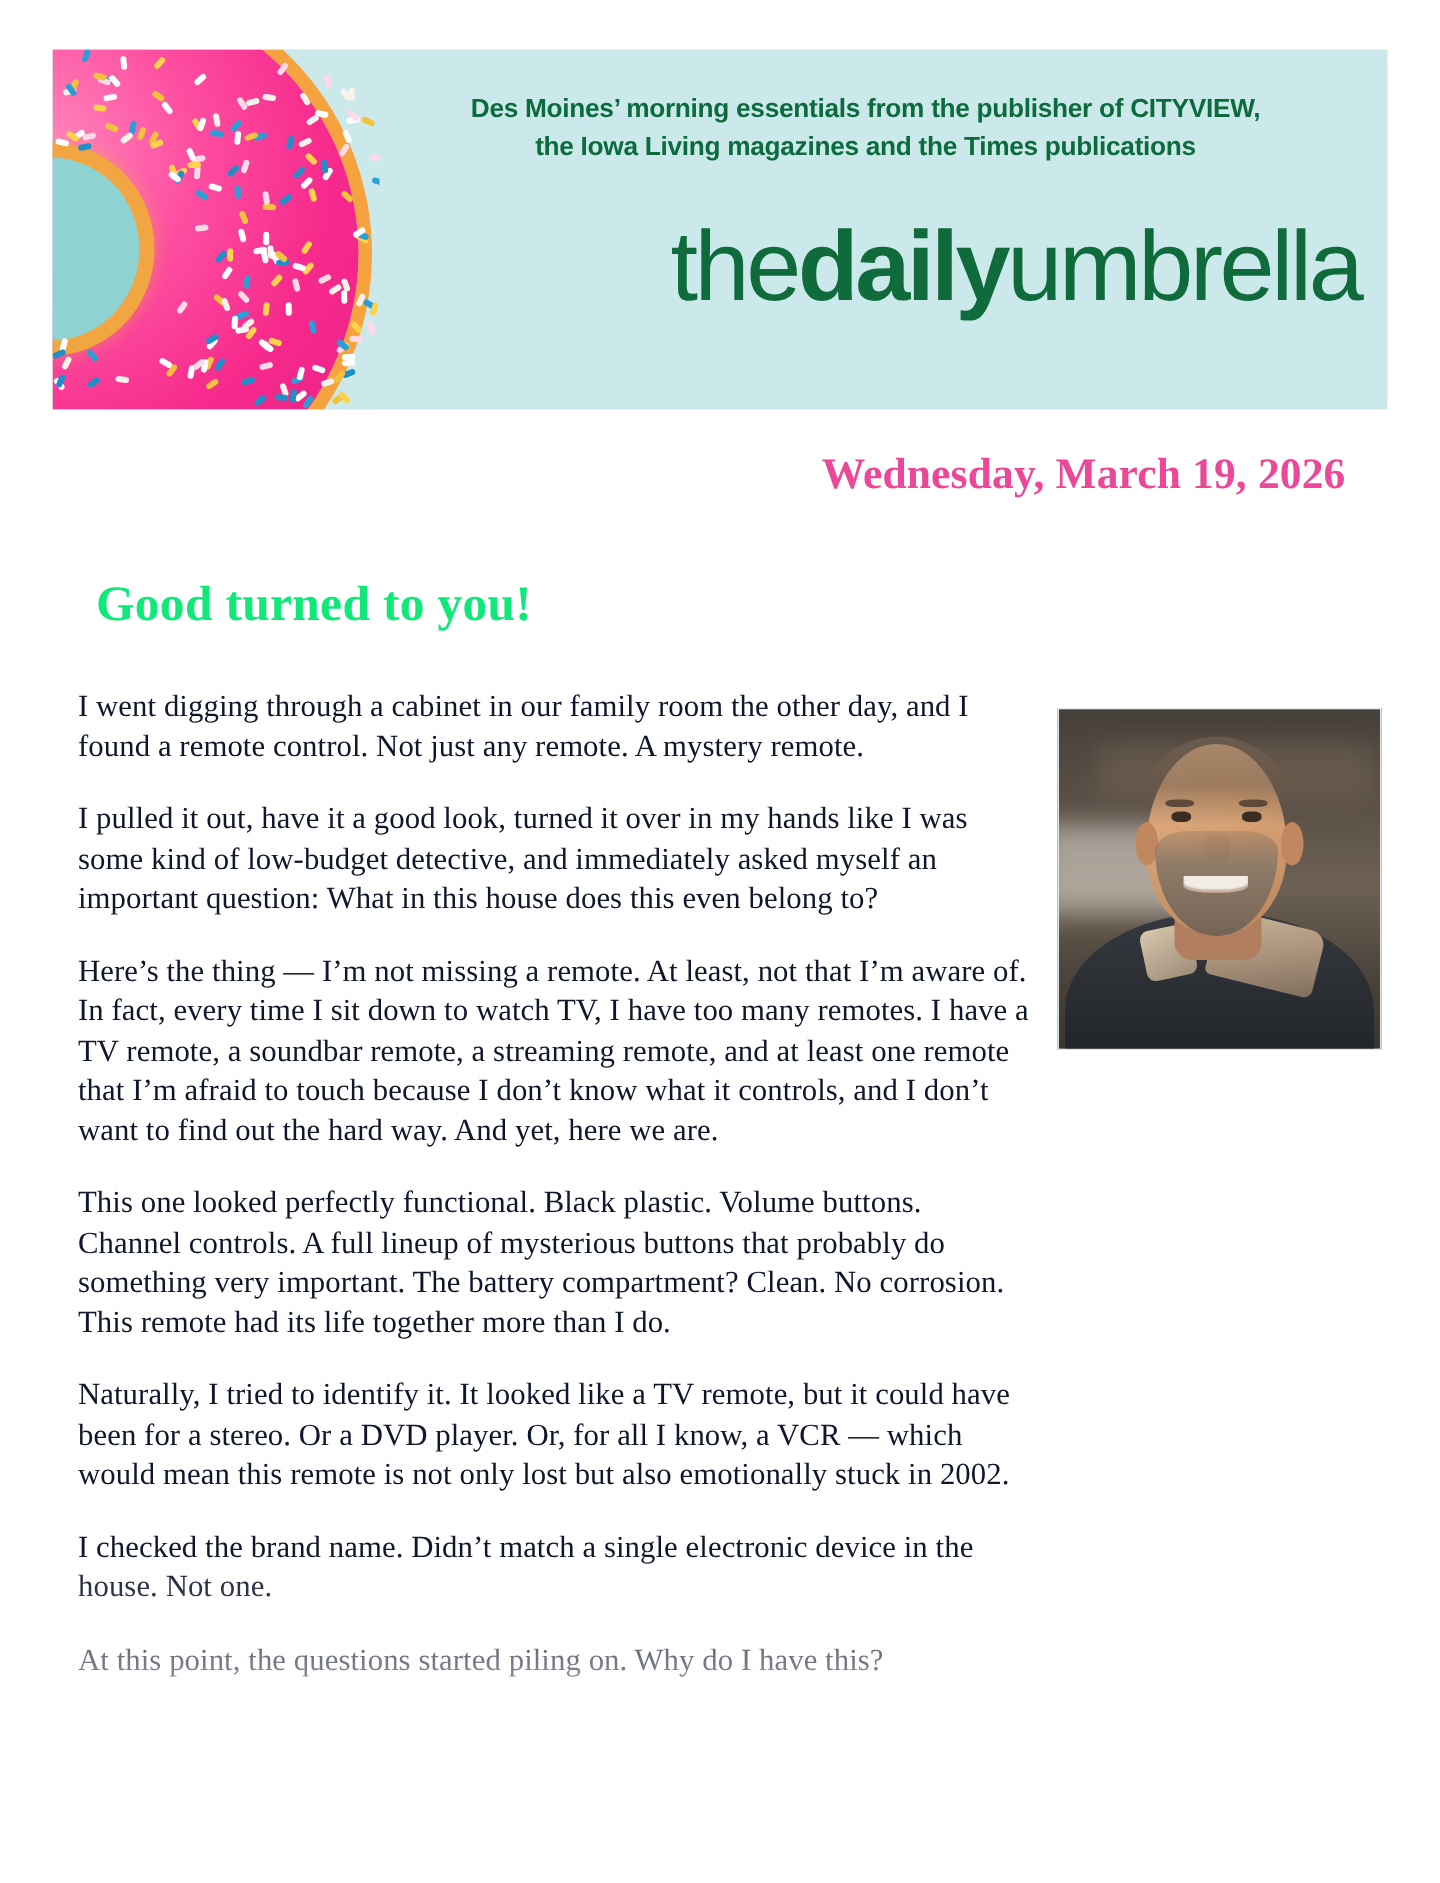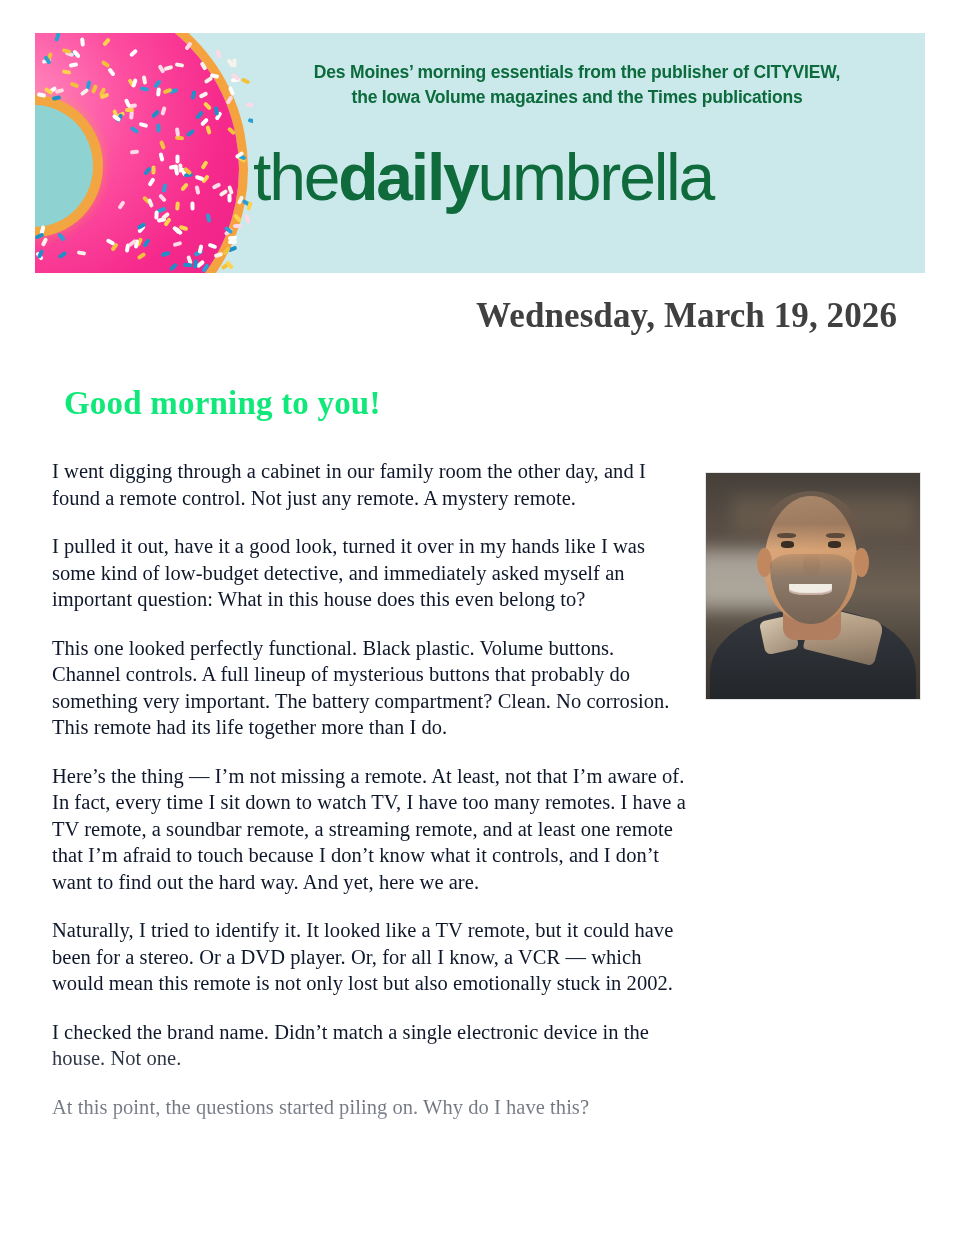--- a/index.html
+++ b/index.html
@@ -83,43 +83,43 @@
     font-weight: bold;
     font-size: 17.5px;
     line-height: 25px;
     letter-spacing: -0.2px;
   }
   .wordmark {
     position: absolute;
     left: 0;
     right: 18px;
     top: 105px;
-    text-align: left;
+    text-align: right;
     color: #0f6b3c;
     font-family: "Liberation Sans", sans-serif;
     font-size: 66px;
     line-height: 78px;
     letter-spacing: -2.2px;
     white-space: nowrap;
   }
   .wordmark .w-light { font-weight: 400; }
   .wordmark .w-bold  { font-weight: bold; }
 
   
   .date-line {
     position: absolute;
     left: 0;
     top: 298px;
     width: 897px;
     text-align: right;
     font-family: "Liberation Serif", serif;
     font-weight: bold;
-    font-size: 35px;
+    font-size: 29px;
     line-height: 36px;
-    color: #404040;
+    color: #ec4899;
     letter-spacing: 0.1px;
   }
 
   
   .greeting {
     position: absolute;
     left: 64px;
     top: 383px;
     font-family: "Liberation Serif", serif;
     font-weight: bold;
@@ -478,29 +478,29 @@
         <div class="sprinkle" style="left: 148.62px; top: 10.9198px; background: rgb(255, 217, 230); transform: rotate(127deg);"></div>
         <div class="sprinkle" style="left: 148.186px; top: 136.089px; background: rgb(243, 194, 60); transform: rotate(39deg);"></div>
         <div class="sprinkle" style="left: 137.355px; top: 136.192px; background: rgb(255, 255, 255); transform: rotate(79deg);"></div>
         <div class="sprinkle" style="left: 4.92712px; top: 207.08px; background: rgb(247, 242, 234); transform: rotate(117deg);"></div>
       </div>
   </div>
 
   <div class="banner-text">
     <div class="tagline">
       <div>Des Moines’ morning essentials from the publisher of CITYVIEW,</div>
-      <div>the Iowa Volume magazines and the Times publications</div>
+      <div>the Iowa Living magazines and the Times publications</div>
     </div>
     <div class="wordmark"><span class="w-light">the</span><span class="w-bold">daily</span><span class="w-light">umbrella</span></div>
   </div>
 </div>
 
 <div class="date-line">Wednesday, March 19, 2026</div>
 
-<div class="greeting">Good morning to you!</div>
+<div class="greeting">Good turned to you!</div>
 
 <div class="headshot">
   <div class="hs-bg"></div>
   <div class="hs-bg-beam"></div>
   <div class="hs-bg-blur"></div>
   <div class="hs-shoulders"></div>
   <div class="hs-collar"></div>
   <div class="hs-collar2"></div>
   <div class="hs-neck"></div>
   <div class="hs-head"></div>
@@ -512,20 +512,20 @@
   <div class="hs-eye-l"></div>
   <div class="hs-eye-r"></div>
   <div class="hs-nose"></div>
   <div class="hs-beard"></div>
   <div class="hs-mouth"></div>
 </div>
 
 <div class="article" id="article-body">
     <p>I went digging through a cabinet in our family room the other day, and I found a remote control. Not just any remote. A mystery remote.</p>
     <p>I pulled it out, have it a good look, turned it over in my hands like I was some kind of low-budget detective, and immediately asked myself an important question: What in this house does this even belong to?</p>
+    <p>Here’s the thing — I’m not missing a remote. At least, not that I’m aware of. In fact, every time I sit down to watch TV, I have too many remotes. I have a TV remote, a soundbar remote, a streaming remote, and at least one remote that I’m afraid to touch because I don’t know what it controls, and I don’t want to find out the hard way. And yet, here we are.</p>
     <p>This one looked perfectly functional. Black plastic. Volume buttons. Channel controls. A full lineup of mysterious buttons that probably do something very important. The battery compartment? Clean. No corrosion. This remote had its life together more than I do.</p>
-    <p>Here’s the thing — I’m not missing a remote. At least, not that I’m aware of. In fact, every time I sit down to watch TV, I have too many remotes. I have a TV remote, a soundbar remote, a streaming remote, and at least one remote that I’m afraid to touch because I don’t know what it controls, and I don’t want to find out the hard way. And yet, here we are.</p>
     <p>Naturally, I tried to identify it. It looked like a TV remote, but it could have been for a stereo. Or a DVD player. Or, for all I know, a VCR — which would mean this remote is not only lost but also emotionally stuck in 2002.</p>
     <p>I checked the brand name. Didn’t match a single electronic device in the house. Not one.</p>
     <p>At this point, the questions started piling on. Why do I have this?</p>
   </div>
 
 <div class="fade-overlay"></div>
 
 </body></html>

